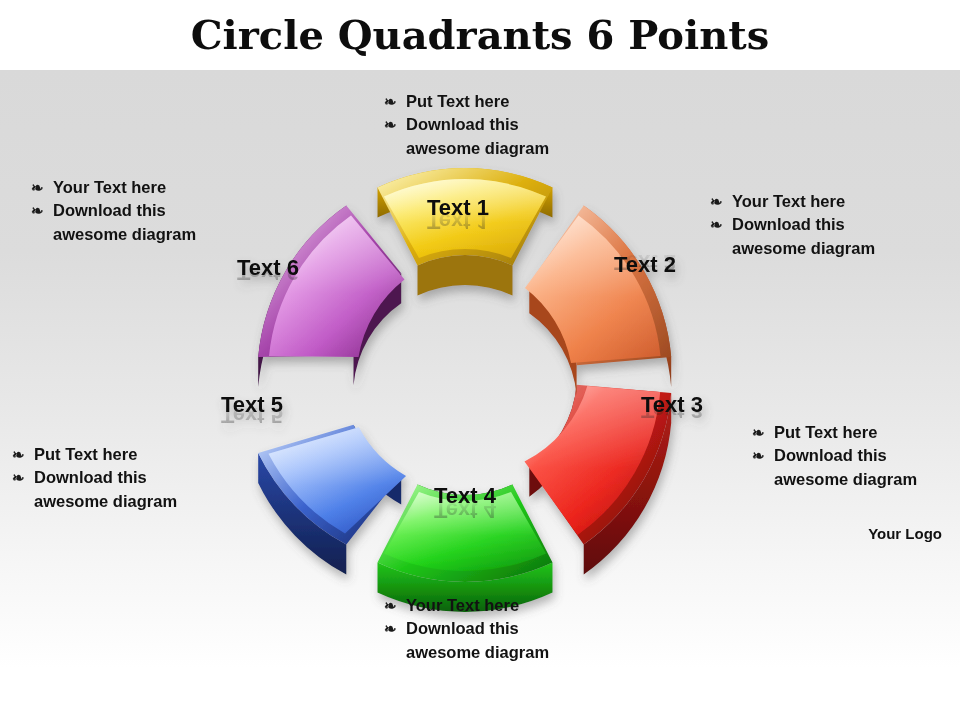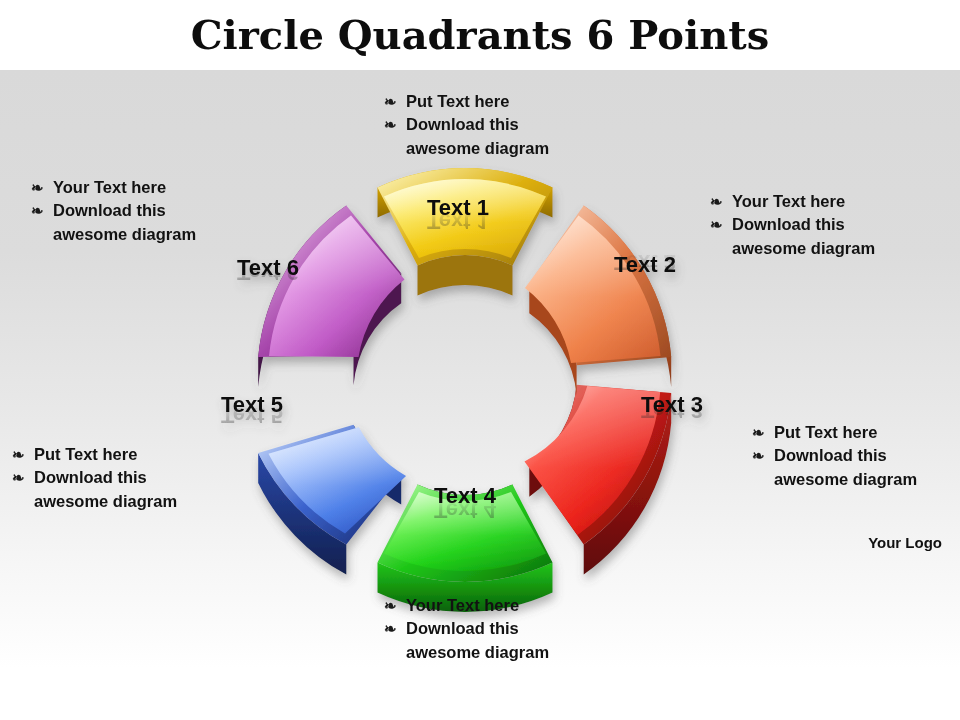--- a/index.html
+++ b/index.html
@@ -73,21 +73,21 @@
     display: block;
   }
   .callout .cont {
     margin-left: 22px;
     display: block;
     text-align: center;
   }
   #logo {
     position: absolute;
     right: 18px;
-    bottom: 10px;
+    bottom: 19px;
     font-family: "Liberation Sans", sans-serif;
     font-size: 15px;
     font-weight: bold;
     color: #111111;
   }
   .seg-label {
     font-family: "Liberation Sans", sans-serif;
     font-weight: bold;
     font-size: 22px;
     fill: #0b0b0b;

